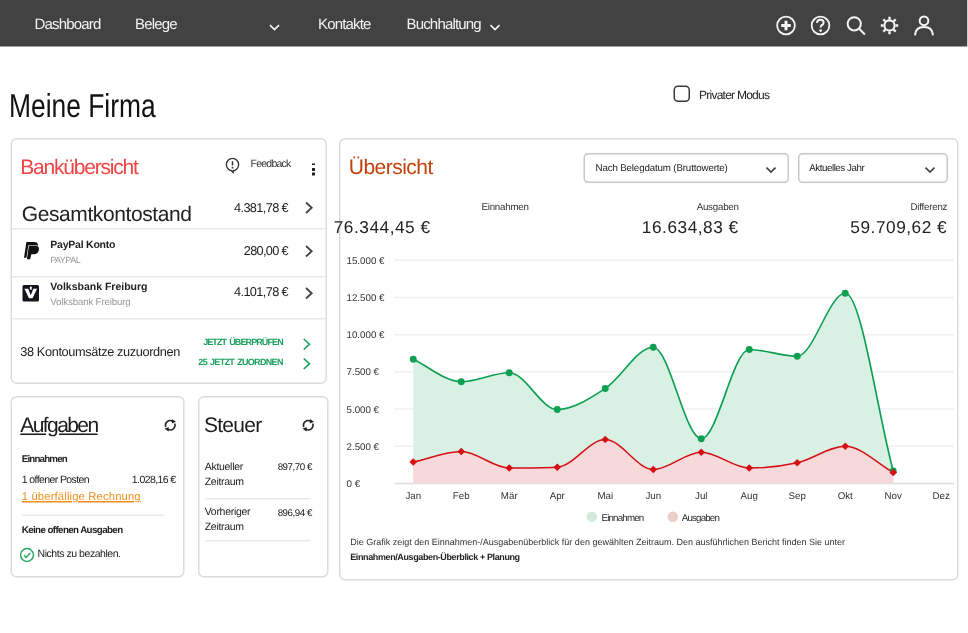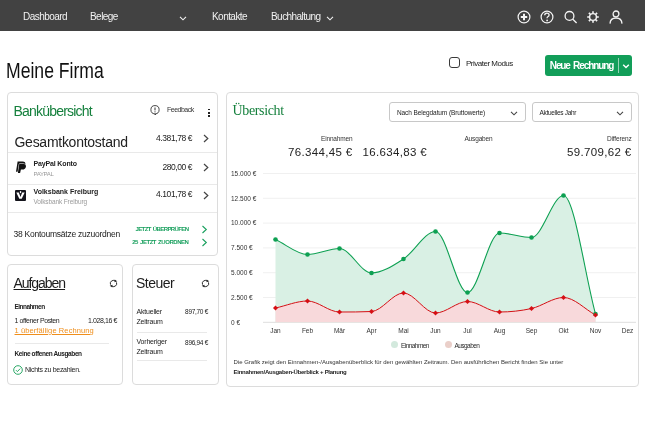--- a/index.html
+++ b/index.html
@@ -50,30 +50,23 @@
           </g>
         <circle cx="99" cy="3.9" r="2.9" stroke-width="1.3"></circle>
         <path d="M93 13.6 Q93.3 8 99 8 Q104.7 8 105 13.6" stroke-width="1.3"></path>
       </g>
     </svg>
   </div>
 
   <div class="abs" style="left:5.5px; top:57.5px; font-size:22px; color:#111; transform:scaleX(0.8); transform-origin:left top;">Meine Firma</div>
   <div class="abs" style="left:449px; top:57px; width:11px; height:11px; border:1.4px solid #3a3a3a; border-radius:3px;"></div>
   <div class="abs" style="left:466px; top:59px; font-size:8px; letter-spacing:-0.5px; color:#222;">Privater Modus</div>
-  <div class="abs" style="left:545px; top:55px; width:87px; height:21px; background:#129e59; border-radius:3px;">
-    <div class="abs" style="left:0; top:0; width:73px; height:21px; line-height:21px; text-align:center; color:#fff; font-size:10px; font-weight:bold; letter-spacing:-1.1px; word-spacing:1.6px;">Neue Rechnung</div>
-    <div class="abs" style="left:73px; top:3px; width:1px; height:15px; background:rgba(255,255,255,0.55);"></div>
-    <svg class="abs" style="left:76.5px; top:8.5px;" width="8" height="5" viewBox="0 0 8 5">
-        <path d="M1.2 0.8 L4 3.6 L6.8 0.8" stroke="#fff" stroke-width="1.4" fill="none"></path>
-      </svg>
-  </div>
 
   <div class="card" style="left:7px; top:92px; width:211px; height:164px;"></div>
-  <div class="abs" style="left:13.5px; top:103.2px; font-size:14px; letter-spacing:-0.8px; color:#15803d;">Bankübersicht</div>
+  <div class="abs" style="left:13.5px; top:103.2px; font-size:14px; letter-spacing:-0.8px; color:#ef4444;">Bankübersicht</div>
   <svg class="abs" style="left:150px; top:104.5px;" width="10" height="11" viewBox="0 0 10 11">
     <circle cx="5" cy="4.7" r="4.1" stroke="#333" stroke-width="0.9" fill="none"></circle>
     <path d="M4.2 8.5 L5.4 10 L5.9 8.3" fill="#fff" stroke="#333" stroke-width="0.9"></path>
     <path d="M5 2.5 V5.4" stroke="#333" stroke-width="1"></path>
     <circle cx="5" cy="6.8" r="0.6" fill="#333"></circle>
   </svg>
   <div class="abs" style="left:167px; top:106px; font-size:7px; letter-spacing:-0.5px; color:#333;">Feedback</div>
   <div class="abs" style="left:207.5px; top:108.6px;">
     <div style="width:2px;height:1.9px;background:#222;margin-bottom:1.3px;"></div>
     <div style="width:2px;height:1.9px;background:#222;margin-bottom:1.3px;"></div>
@@ -154,37 +147,37 @@
   <div class="abs" style="left:136.5px; top:307.5px; font-size:7px; letter-spacing:-0.2px; color:#222;">Aktueller</div>
   <div class="abs" style="left:136.5px; top:317.5px; font-size:7px; letter-spacing:-0.2px; color:#222;">Zeitraum</div>
   <div class="abs" style="left:157px; top:308px; width:51px; text-align:right; font-size:6.5px; letter-spacing:-0.3px; color:#222;">897,70 €</div>
   <div class="divl" style="left:136.5px; top:331.5px; width:70px;"></div>
   <div class="abs" style="left:136.5px; top:338px; font-size:7px; letter-spacing:-0.2px; color:#222;">Vorheriger</div>
   <div class="abs" style="left:136.5px; top:348px; font-size:7px; letter-spacing:-0.2px; color:#222;">Zeitraum</div>
   <div class="abs" style="left:157px; top:338.5px; width:51px; text-align:right; font-size:6.5px; letter-spacing:-0.3px; color:#222;">896,94 €</div>
   <div class="divl" style="left:136.5px; top:359.5px; width:70px;"></div>
 
   <div class="card" style="left:225.5px; top:92px; width:413.5px; height:295px;"></div>
-  <div class="abs" style="left:232.5px; top:103.2px; font-size:14px; letter-spacing:-0.35px; color:#15803d;font-family:Liberation Serif, serif;">Übersicht</div>
+  <div class="abs" style="left:232.5px; top:103.2px; font-size:14px; letter-spacing:-0.35px; color:#c2410c;">Übersicht</div>
   <div class="abs" style="left:389px; top:102px; width:137px; height:19.5px; border:1px solid #c8c8c8; border-radius:3px;">
     <div class="abs" style="left:7px; top:6px; font-size:6.5px; letter-spacing:-0.1px; color:#222;">Nach Belegdatum (Bruttowerte)</div>
     <svg class="abs" style="right:7px; top:7.5px;" width="8" height="5" viewBox="0 0 8 5">
         <path d="M1 0.8 L4 3.8 L7 0.8" stroke="#444" stroke-width="1.1" fill="none"></path>
       </svg>
   </div>
   <div class="abs" style="left:531.5px; top:102px; width:100.5px; height:19.5px; border:1px solid #c8c8c8; border-radius:3px;">
     <div class="abs" style="left:7px; top:6px; font-size:6.5px; letter-spacing:-0.3px; color:#222;">Aktuelles Jahr</div>
     <svg class="abs" style="right:7px; top:7.5px;" width="8" height="5" viewBox="0 0 8 5">
         <path d="M1 0.8 L4 3.8 L7 0.8" stroke="#444" stroke-width="1.1" fill="none"></path>
       </svg>
   </div>
   <div class="abs" style="left:252.5px; top:135px; width:100px; text-align:right; font-size:6.5px; letter-spacing:-0.15px; color:#333;">Einnahmen</div>
-  <div class="abs" style="left:222.5px; top:146.2px; width:130px; text-align:right; font-size:11.5px; letter-spacing:0.35px; color:#222;">76.344,45 €</div>
+  <div class="abs" style="left:222.5px; top:146.2px; width:130px; font-size:11.5px; letter-spacing:0.35px; color:#222;">76.344,45 €</div>
   <div class="abs" style="left:392.5px; top:135px; width:100px; text-align:right; font-size:6.5px; letter-spacing:-0.15px; color:#333;">Ausgaben</div>
-  <div class="abs" style="left:362.5px; top:146.2px; width:130px; font-size:11.5px; letter-spacing:0.35px; color:#222;">16.634,83 €</div>
+  <div class="abs" style="left:362.5px; top:146.2px; width:130px; text-align:right; font-size:11.5px; letter-spacing:0.35px; color:#222;">16.634,83 €</div>
   <div class="abs" style="left:531.5px; top:135px; width:100px; text-align:right; font-size:6.5px; letter-spacing:-0.15px; color:#333;">Differenz</div>
   <div class="abs" style="left:501.5px; top:146.2px; width:130px; text-align:right; font-size:11.5px; letter-spacing:0.35px; color:#222;">59.709,62 €</div>
 
   <svg class="abs" style="left:225.5px; top:165px;" width="413" height="172" viewBox="0 0 413 172">
     <g stroke="#f0f0f0" stroke-width="1">
       <line x1="37" y1="8.5" x2="410" y2="8.5"></line>
       <line x1="37" y1="33.3" x2="410" y2="33.3"></line>
       <line x1="37" y1="58.1" x2="410" y2="58.1"></line>
       <line x1="37" y1="82.9" x2="410" y2="82.9"></line>
       <line x1="37" y1="107.7" x2="410" y2="107.7"></line>

